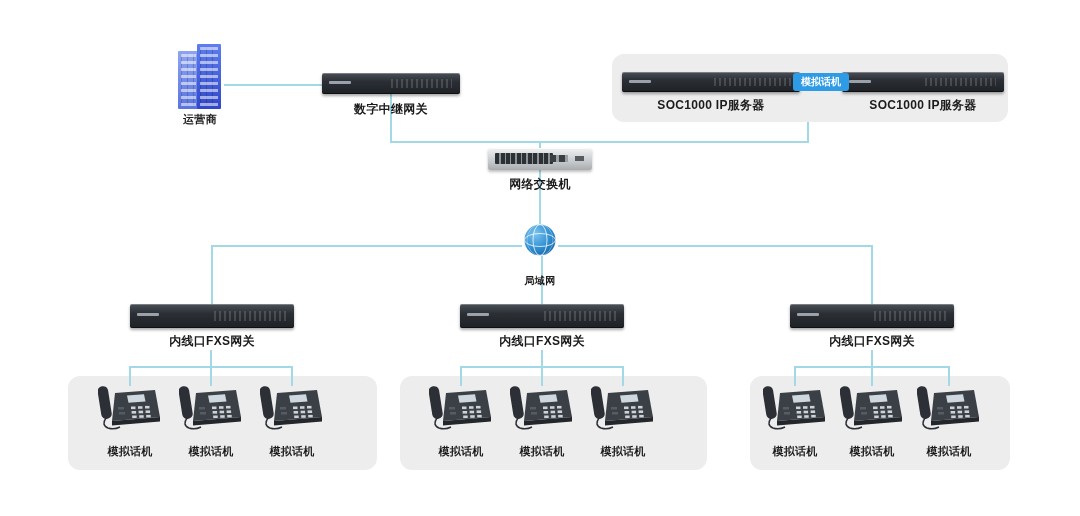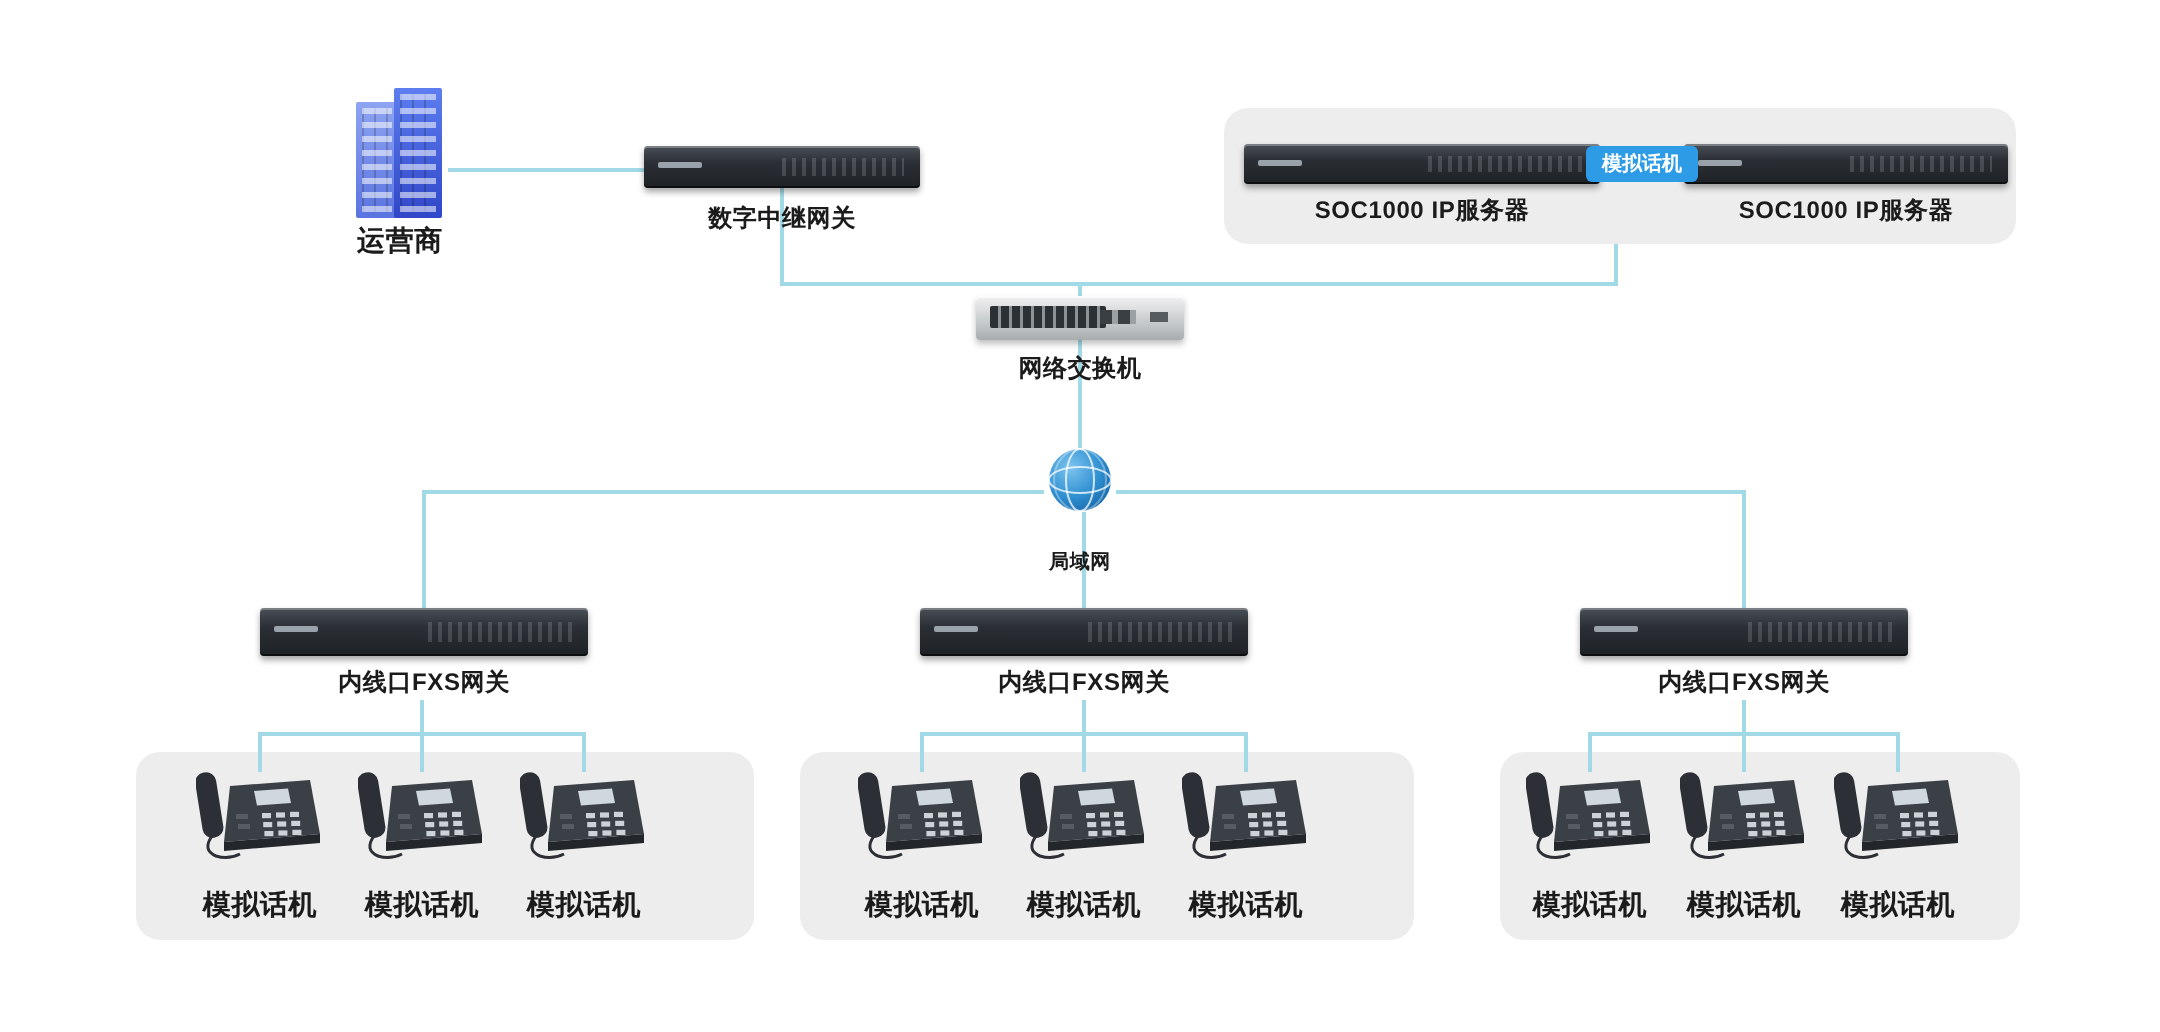--- a/index.html
+++ b/index.html
@@ -3,21 +3,21 @@
 <meta charset="utf-8">
 <style>
   html,body{margin:0;padding:0;background:#fff;}
   .stage{position:relative;width:1080px;height:516px;background:#ffffff;overflow:hidden;
          font-family:"Liberation Sans", sans-serif;}
   
   .ln{position:absolute;background:var(--line,#a2d9e7);z-index:1;}
   
   .lbl{position:absolute;transform:translateX(-50%);font-size:12px;font-weight:600;
        color:#1b1b1b;white-space:nowrap;z-index:4;letter-spacing:.3px;}
-  .lbl.sm{font-size:14px;}
+  .lbl.sm{font-size:11px;}
   .lbl.xs{font-size:10px;}
   
   .gbox{position:absolute;background:var(--box,#ededed);border-radius:12px;z-index:0;}
   
   .rack{position:absolute;z-index:2;border-radius:2px;
         background:linear-gradient(180deg,#4a5058 0%,#2b2f35 40%,#1e2125 100%);
         box-shadow:0 2px 3px rgba(0,0,0,.35), inset 0 1px 0 rgba(255,255,255,.28),
                    inset 0 -1px 0 rgba(0,0,0,.55);}
   .rack::before{content:"";position:absolute;left:7px;top:38%;width:22px;height:3px;
         background:#aeb6bf;border-radius:1px;opacity:.85;}

